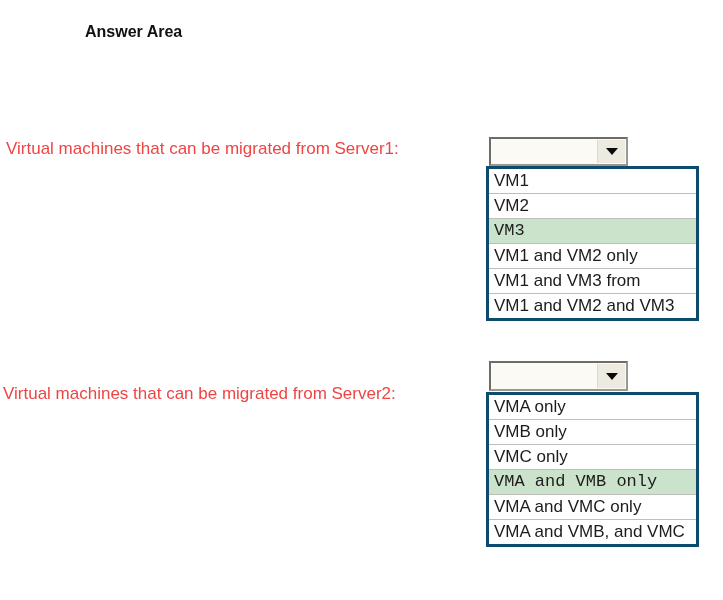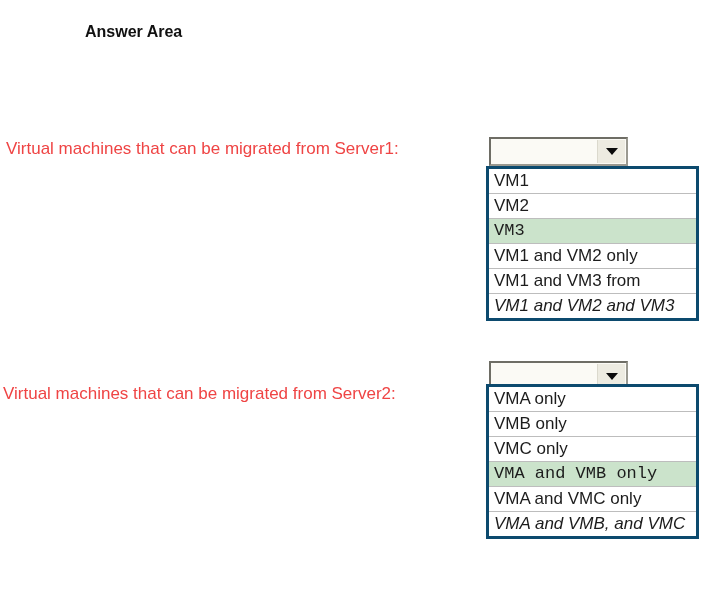--- a/index.html
+++ b/index.html
@@ -73,35 +73,35 @@
 
   
   .listbox {
     position: absolute;
     width: 213px;
     box-sizing: border-box;
     border: 3px solid #0c4a6e;
     background: #ffffff;
   }
   .list1 { left: 486px; top: 166px; }
-  .list2 { left: 486px; top: 384px; }
+  .list2 { left: 486px; top: 392px; }
   .row {
     box-sizing: border-box;
     height: 25px;
     line-height: 24px;
     padding-left: 5px;
     font-size: 17px;
     color: #1c1c1c;
     border-bottom: 1px solid #bdbdbd;
     white-space: nowrap;
     overflow: hidden;
     cursor: pointer;
     background: #ffffff;
   }
-  .row:last-child { border-bottom: none; height: 24px; font-style: italic; }
+  .row:last-child { border-bottom: none; height: 24px; }
   .row.selected { background: var(--highlight, #cbe3cb); font-family: Liberation Mono, monospace; }
 </style>
 </head>
 <body>
 
 <div class="page">
 
   <div class="title">Answer Area</div>
 
   <div class="q-label q1-label">Virtual machines that can be migrated from Server1:</div>

